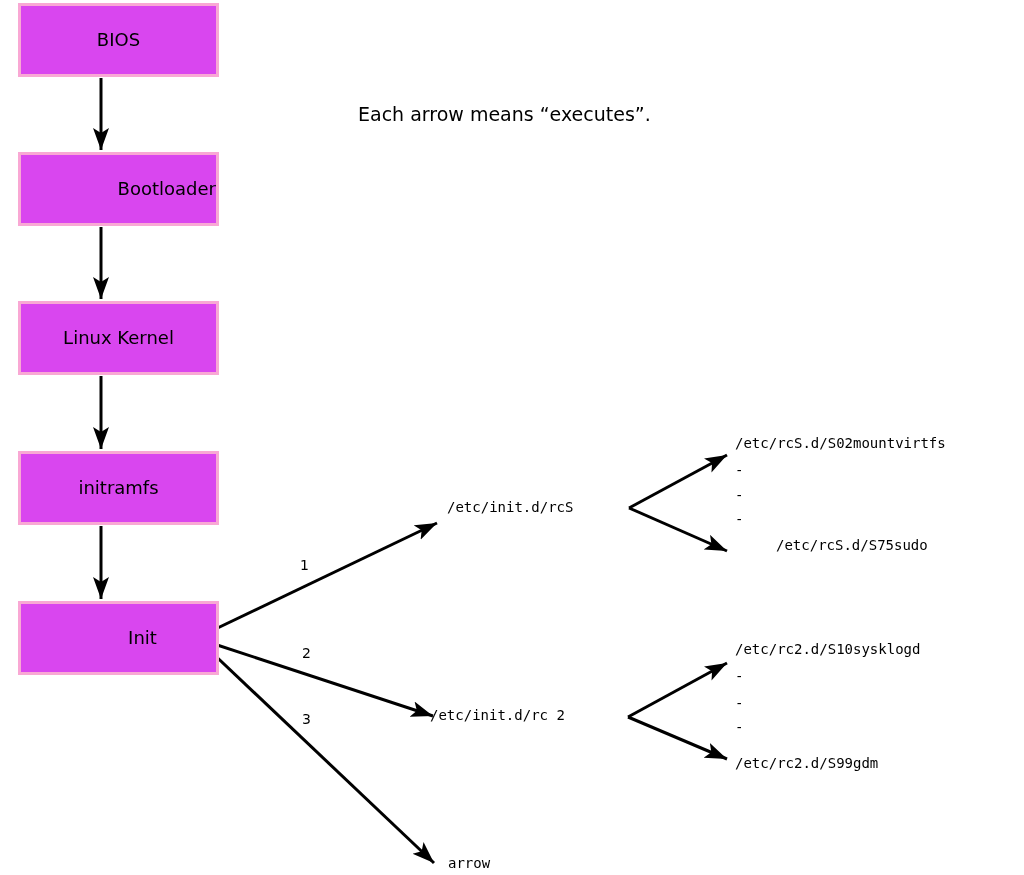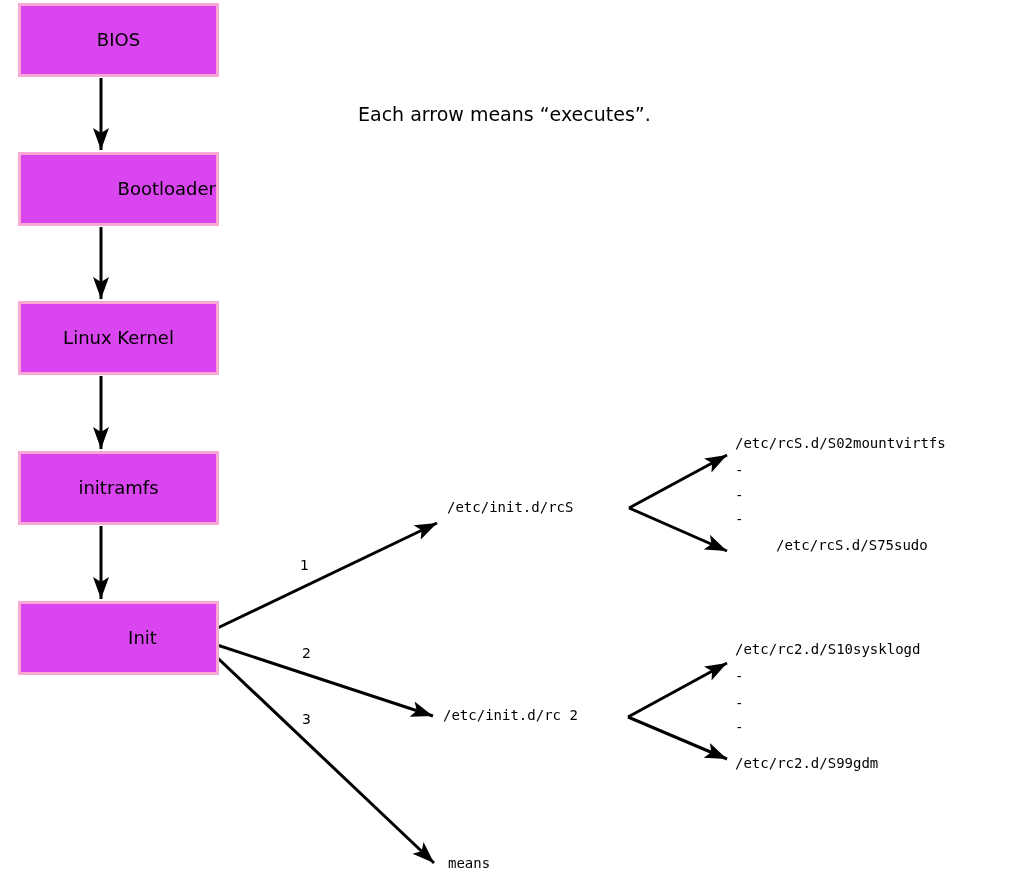--- a/index.html
+++ b/index.html
@@ -91,22 +91,22 @@
   </div>
   <div class="node-box" style="top:601px;padding-left:48px;">
     <span>Init</span>
   </div>
 
   <span class="txt sans" style="left:300px; top:558px;">1</span>
   <span class="txt sans" style="left:302px; top:646px;">2</span>
   <span class="txt sans" style="left:302px; top:712px;">3</span>
 
   <span class="txt mono" style="left:447px; top:500px;text-align:center;">/etc/init.d/rcS</span>
-  <span class="txt mono" style="left:443px; top:708px;">/etc/init.d/rc 2</span>
-  <span class="txt mono" style="left:448px; top:856px;">means</span>
+  <span class="txt mono" style="left:430px; top:708px;">/etc/init.d/rc 2</span>
+  <span class="txt mono" style="left:448px; top:856px;">arrow</span>
 
   <span class="txt mono" style="left:735px; top:436px;">/etc/rcS.d/S02mountvirtfs</span>
   <span class="txt mono" style="left:735px; top:463px;">-</span>
   <span class="txt mono" style="left:735px; top:488px;">-</span>
   <span class="txt mono" style="left:735px; top:512px;">-</span>
   <span class="txt mono" style="left:776px; top:538px;">/etc/rcS.d/S75sudo</span>
 
   <span class="txt mono" style="left:735px; top:642px;">/etc/rc2.d/S10sysklogd</span>
   <span class="txt mono" style="left:735px; top:669px;">-</span>
   <span class="txt mono" style="left:735px; top:696px;">-</span>

